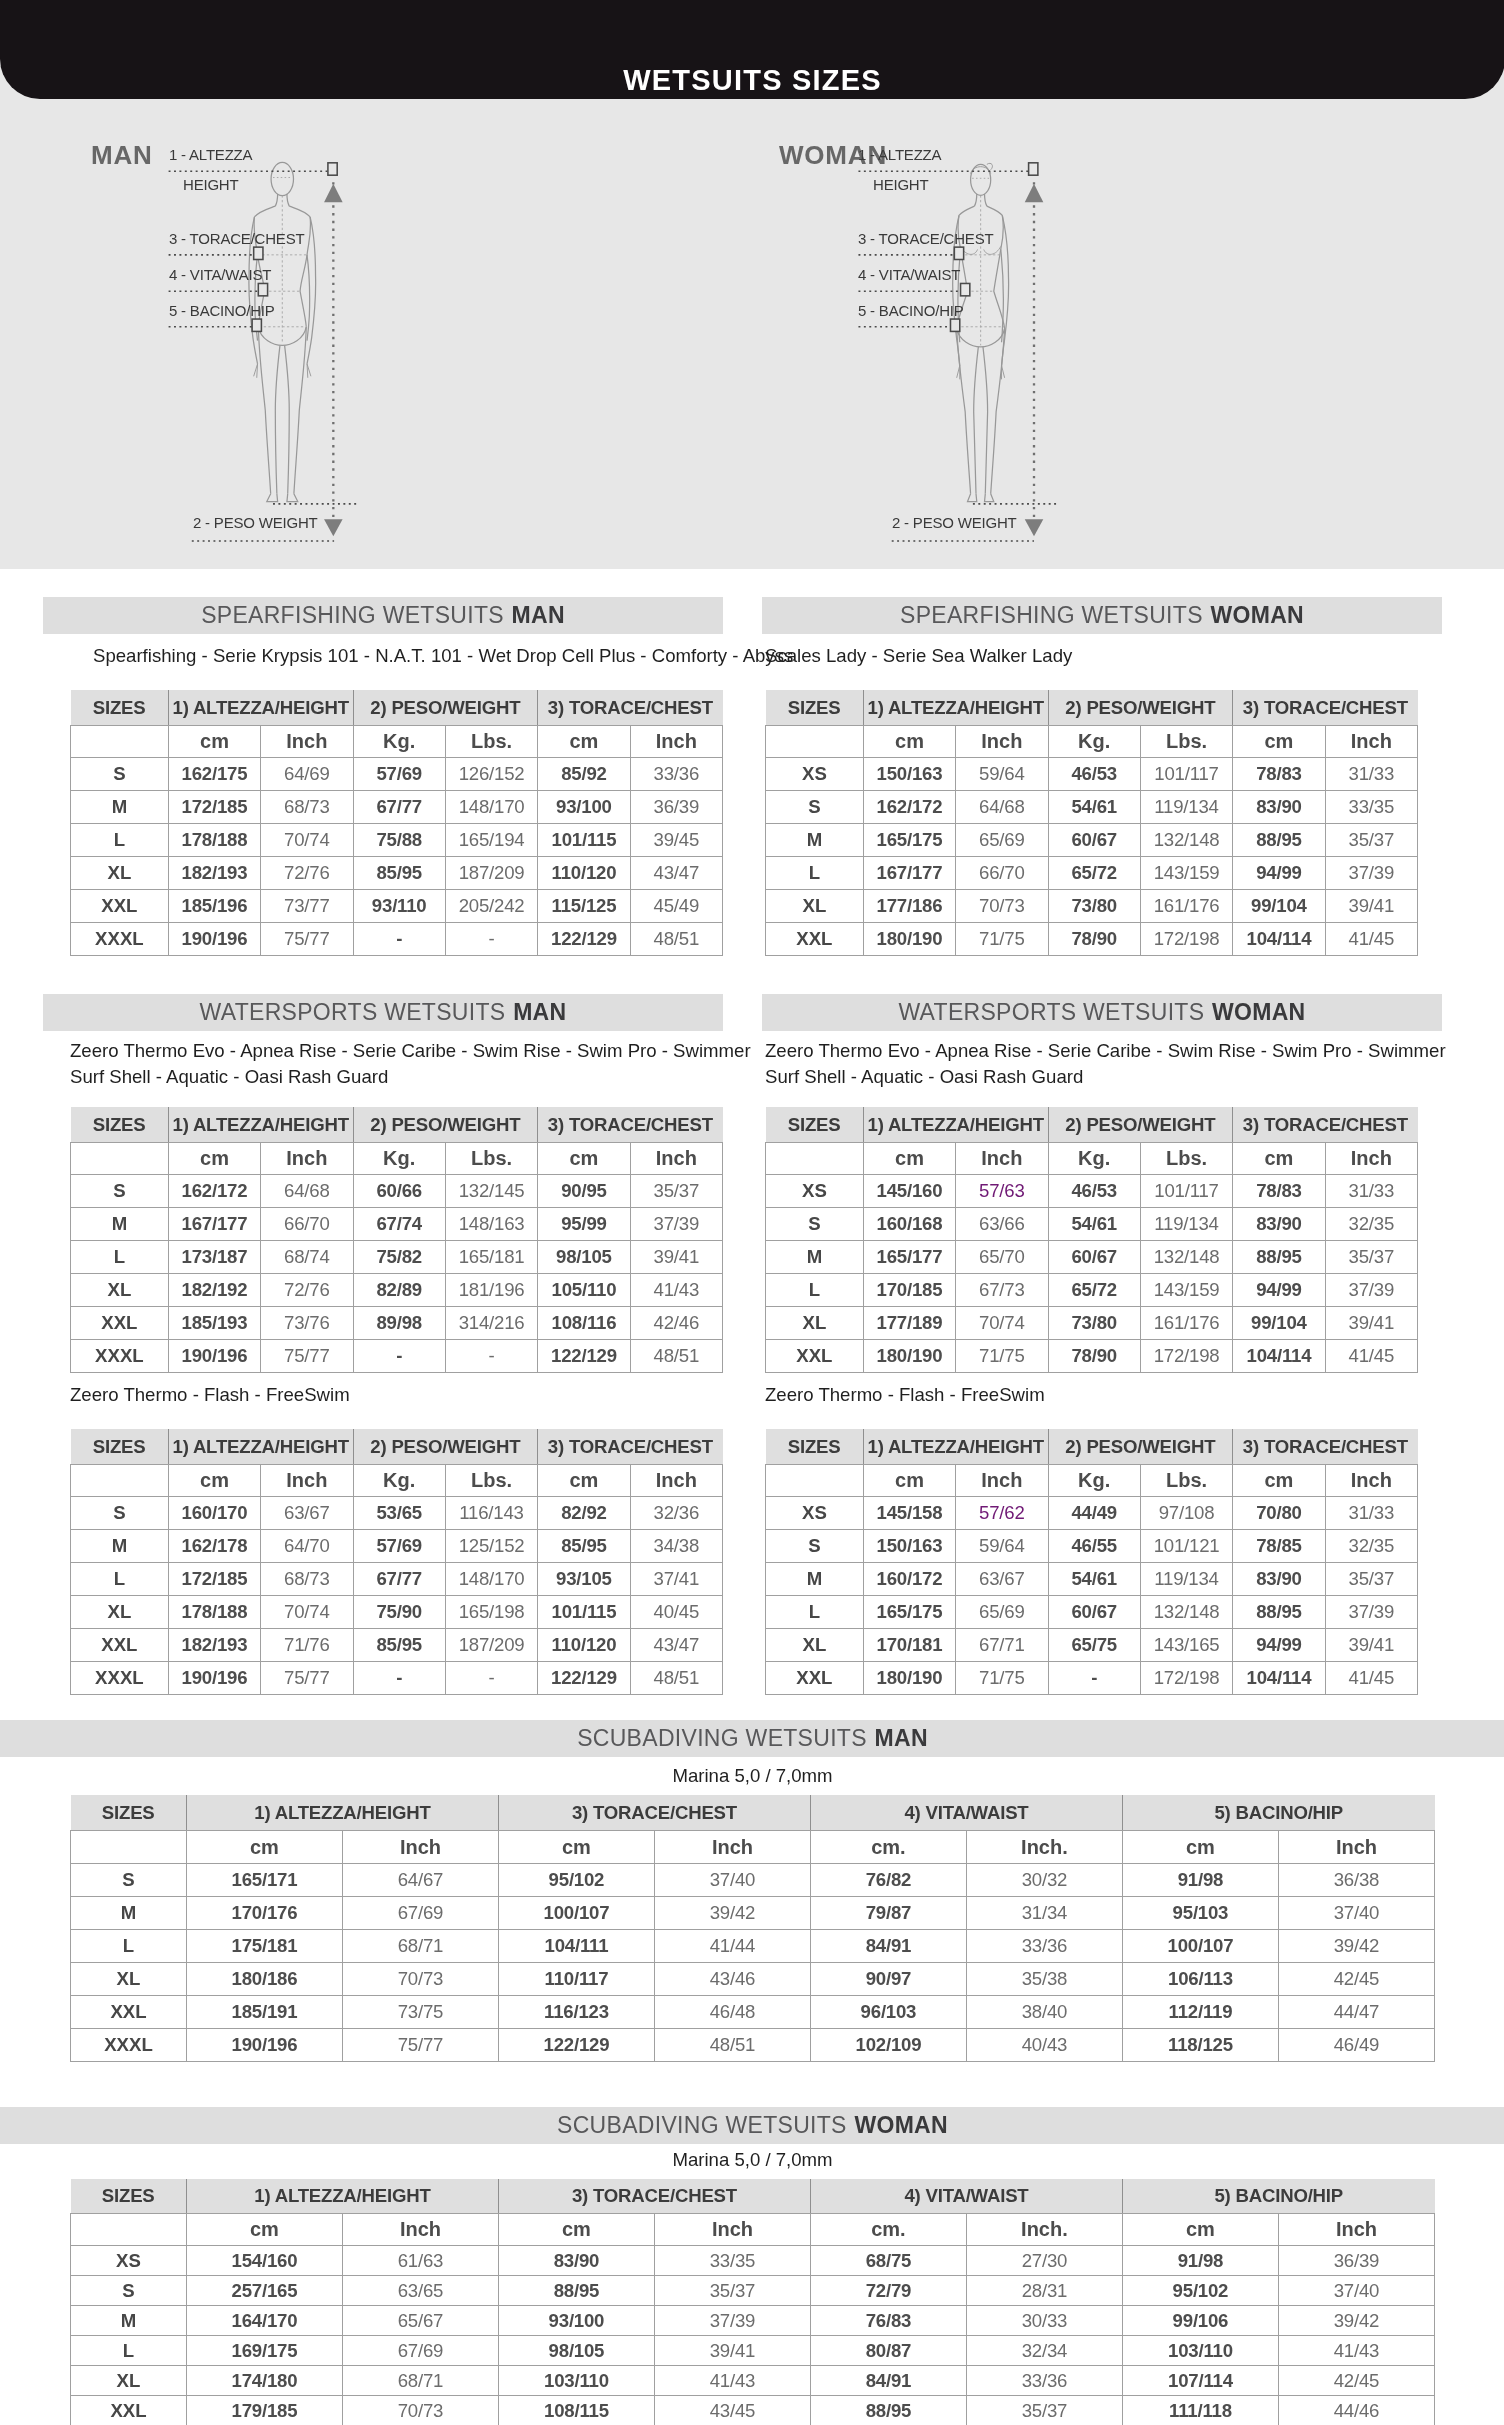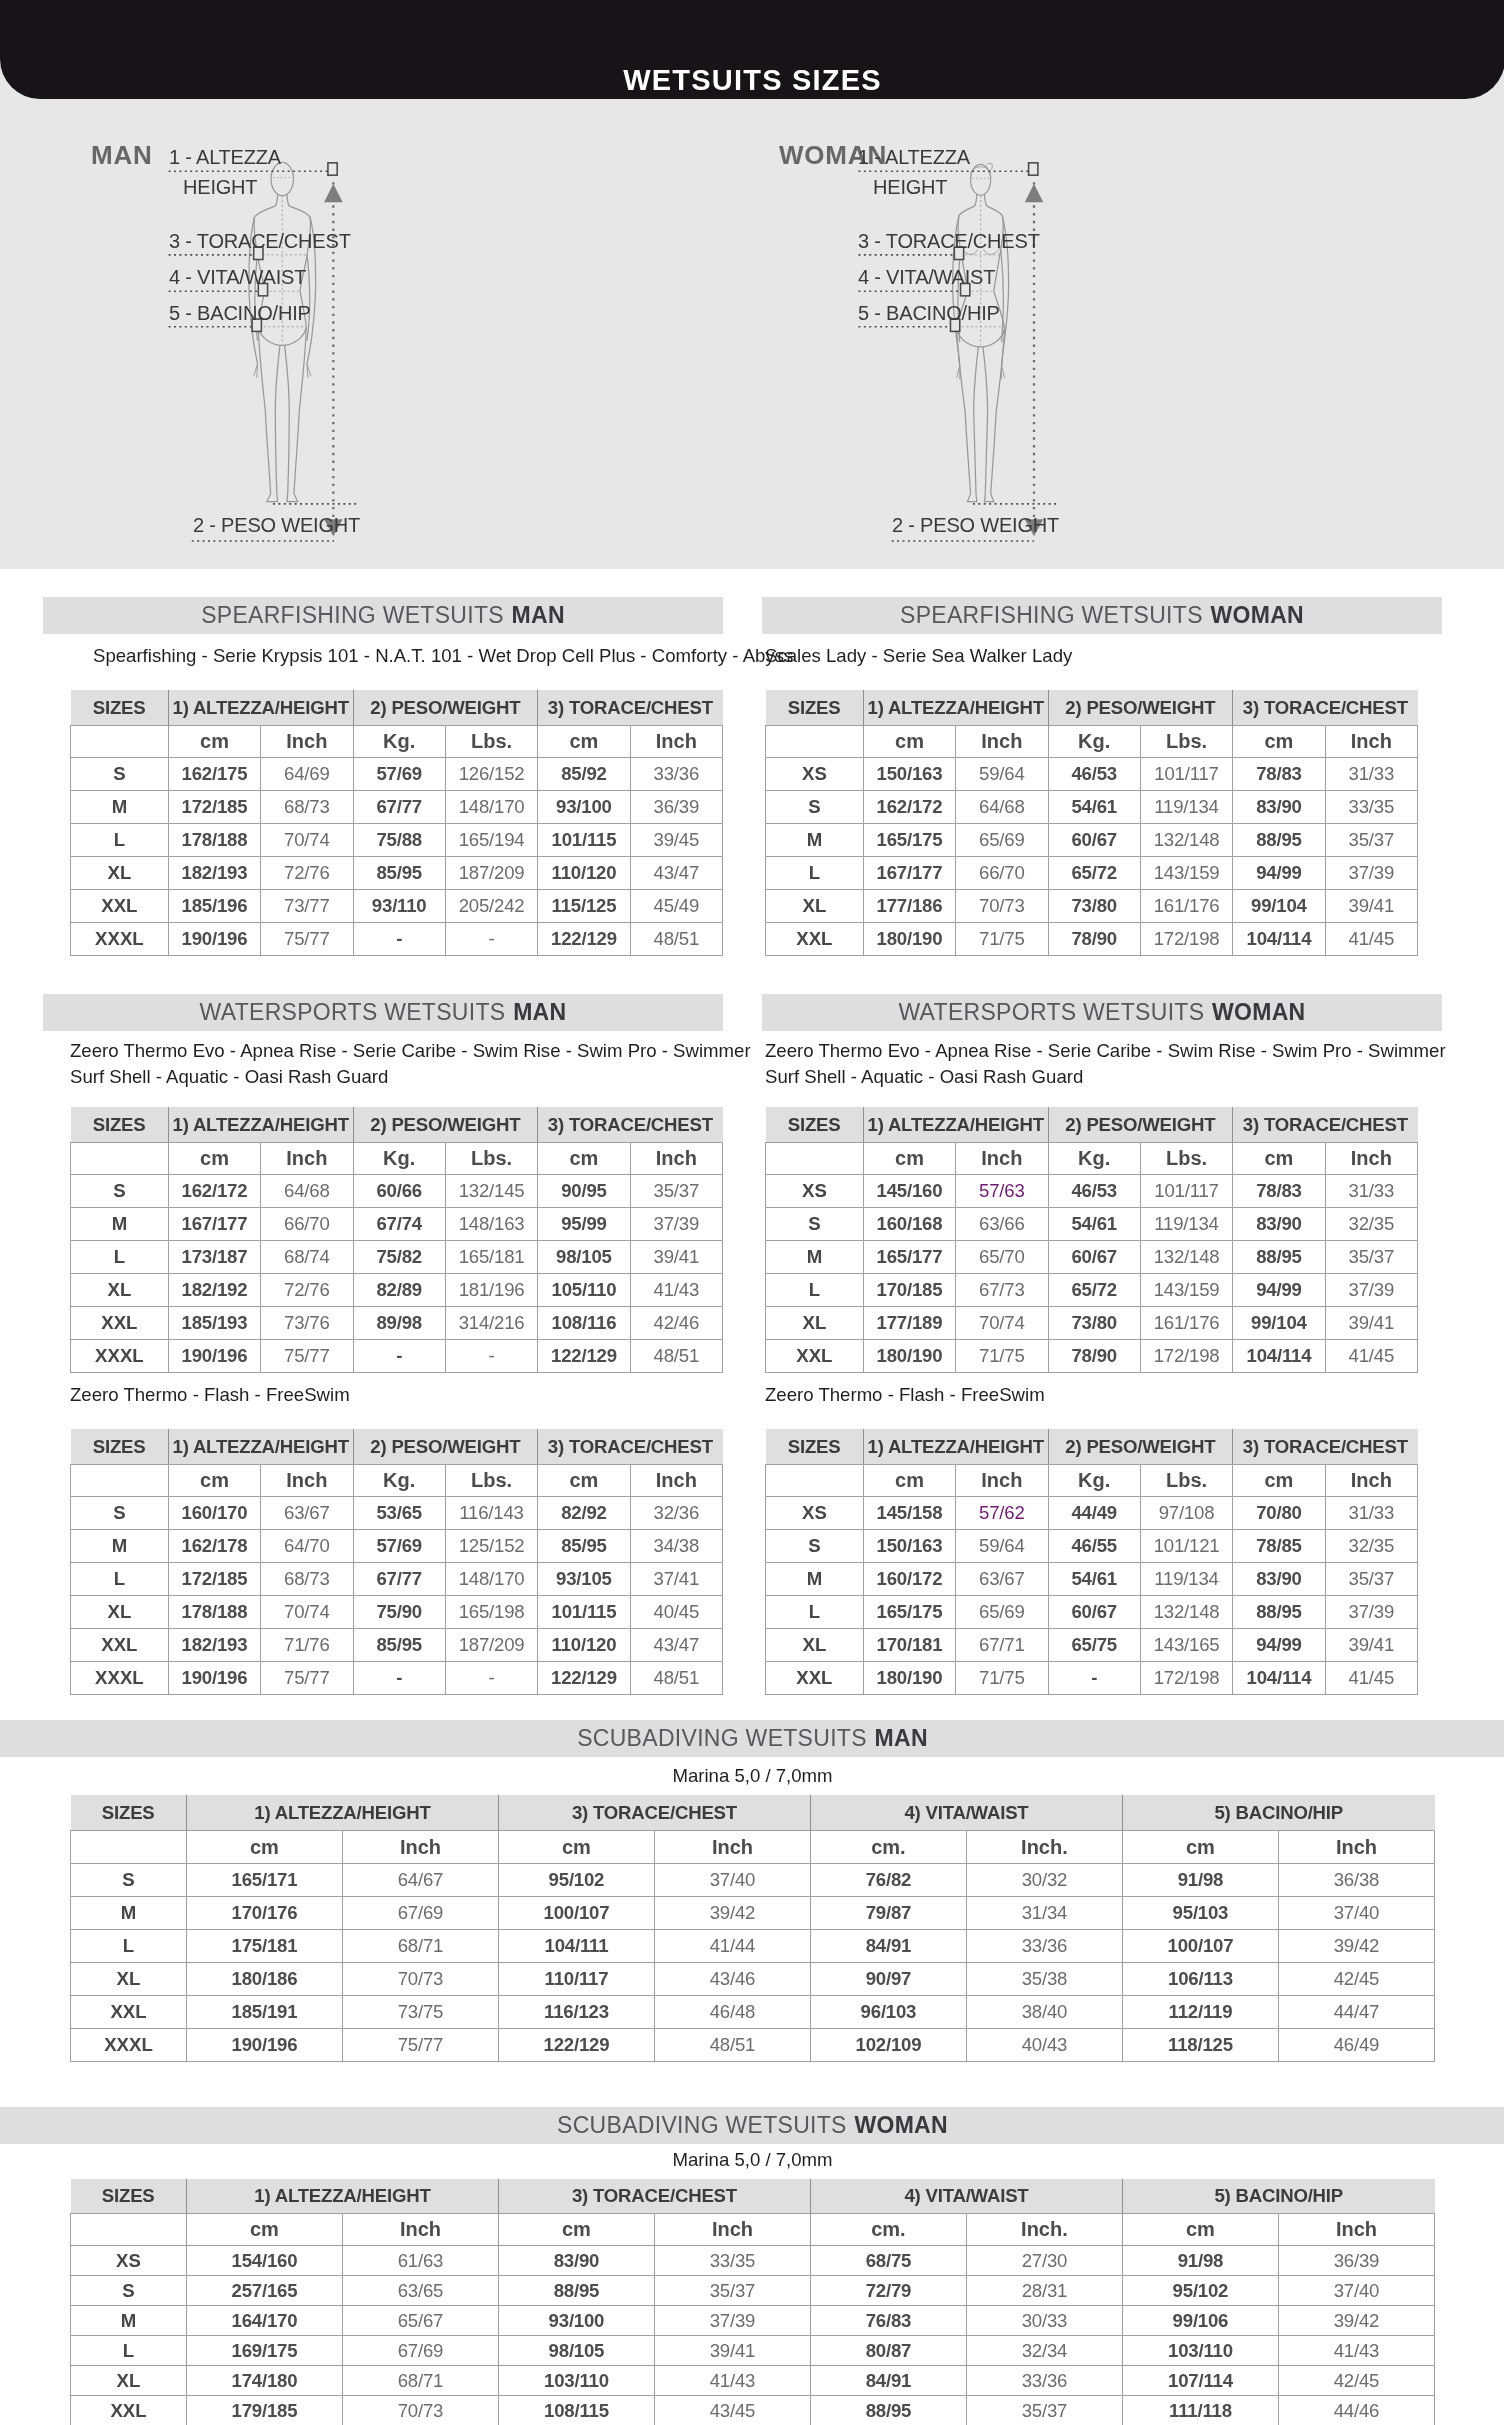--- a/index.html
+++ b/index.html
@@ -7,21 +7,21 @@
         font-family:"Liberation Sans", sans-serif;}
 
   
   .top-banner{position:absolute;top:0;left:0;width:1505px;height:99px;background:#171316;
               border-radius:0 0 40px 40px;z-index:3;display:flex;align-items:flex-end;justify-content:center;}
   .top-banner .title{color:#ffffff;font-size:29px;font-weight:bold;letter-spacing:1.2px;padding-bottom:2px;}
 
   
   .figure-section{position:absolute;top:66px;left:0;width:1505px;height:503px;background:#e7e7e7;z-index:1;}
   .fig-label{position:absolute;font-size:26px;font-weight:bold;color:#676767;letter-spacing:0.8px;}
-  .ann{position:absolute;font-size:20px;color:#3a3a3a;letter-spacing:-0.2px;white-space:nowrap;}
+  .ann{position:absolute;font-size:15px;color:#3a3a3a;letter-spacing:-0.2px;white-space:nowrap;}
   .fig-svg{position:absolute;top:0;left:0;}
 
   
   .band{position:absolute;height:37px;background:#dedede;display:flex;align-items:center;justify-content:center;
         font-size:23px;color:#58585a;letter-spacing:0.3px;white-space:nowrap;}
   .band .b{font-weight:bold;color:#3a3a3c;margin-left:7.7px;}
   .subtitle{position:absolute;font-size:18.6px;color:#1f1f1f;white-space:nowrap;}
   .subtitle.center{text-align:center;}
   .flash-title{position:absolute;font-size:18.6px;color:#1f1f1f;white-space:nowrap;}
 

